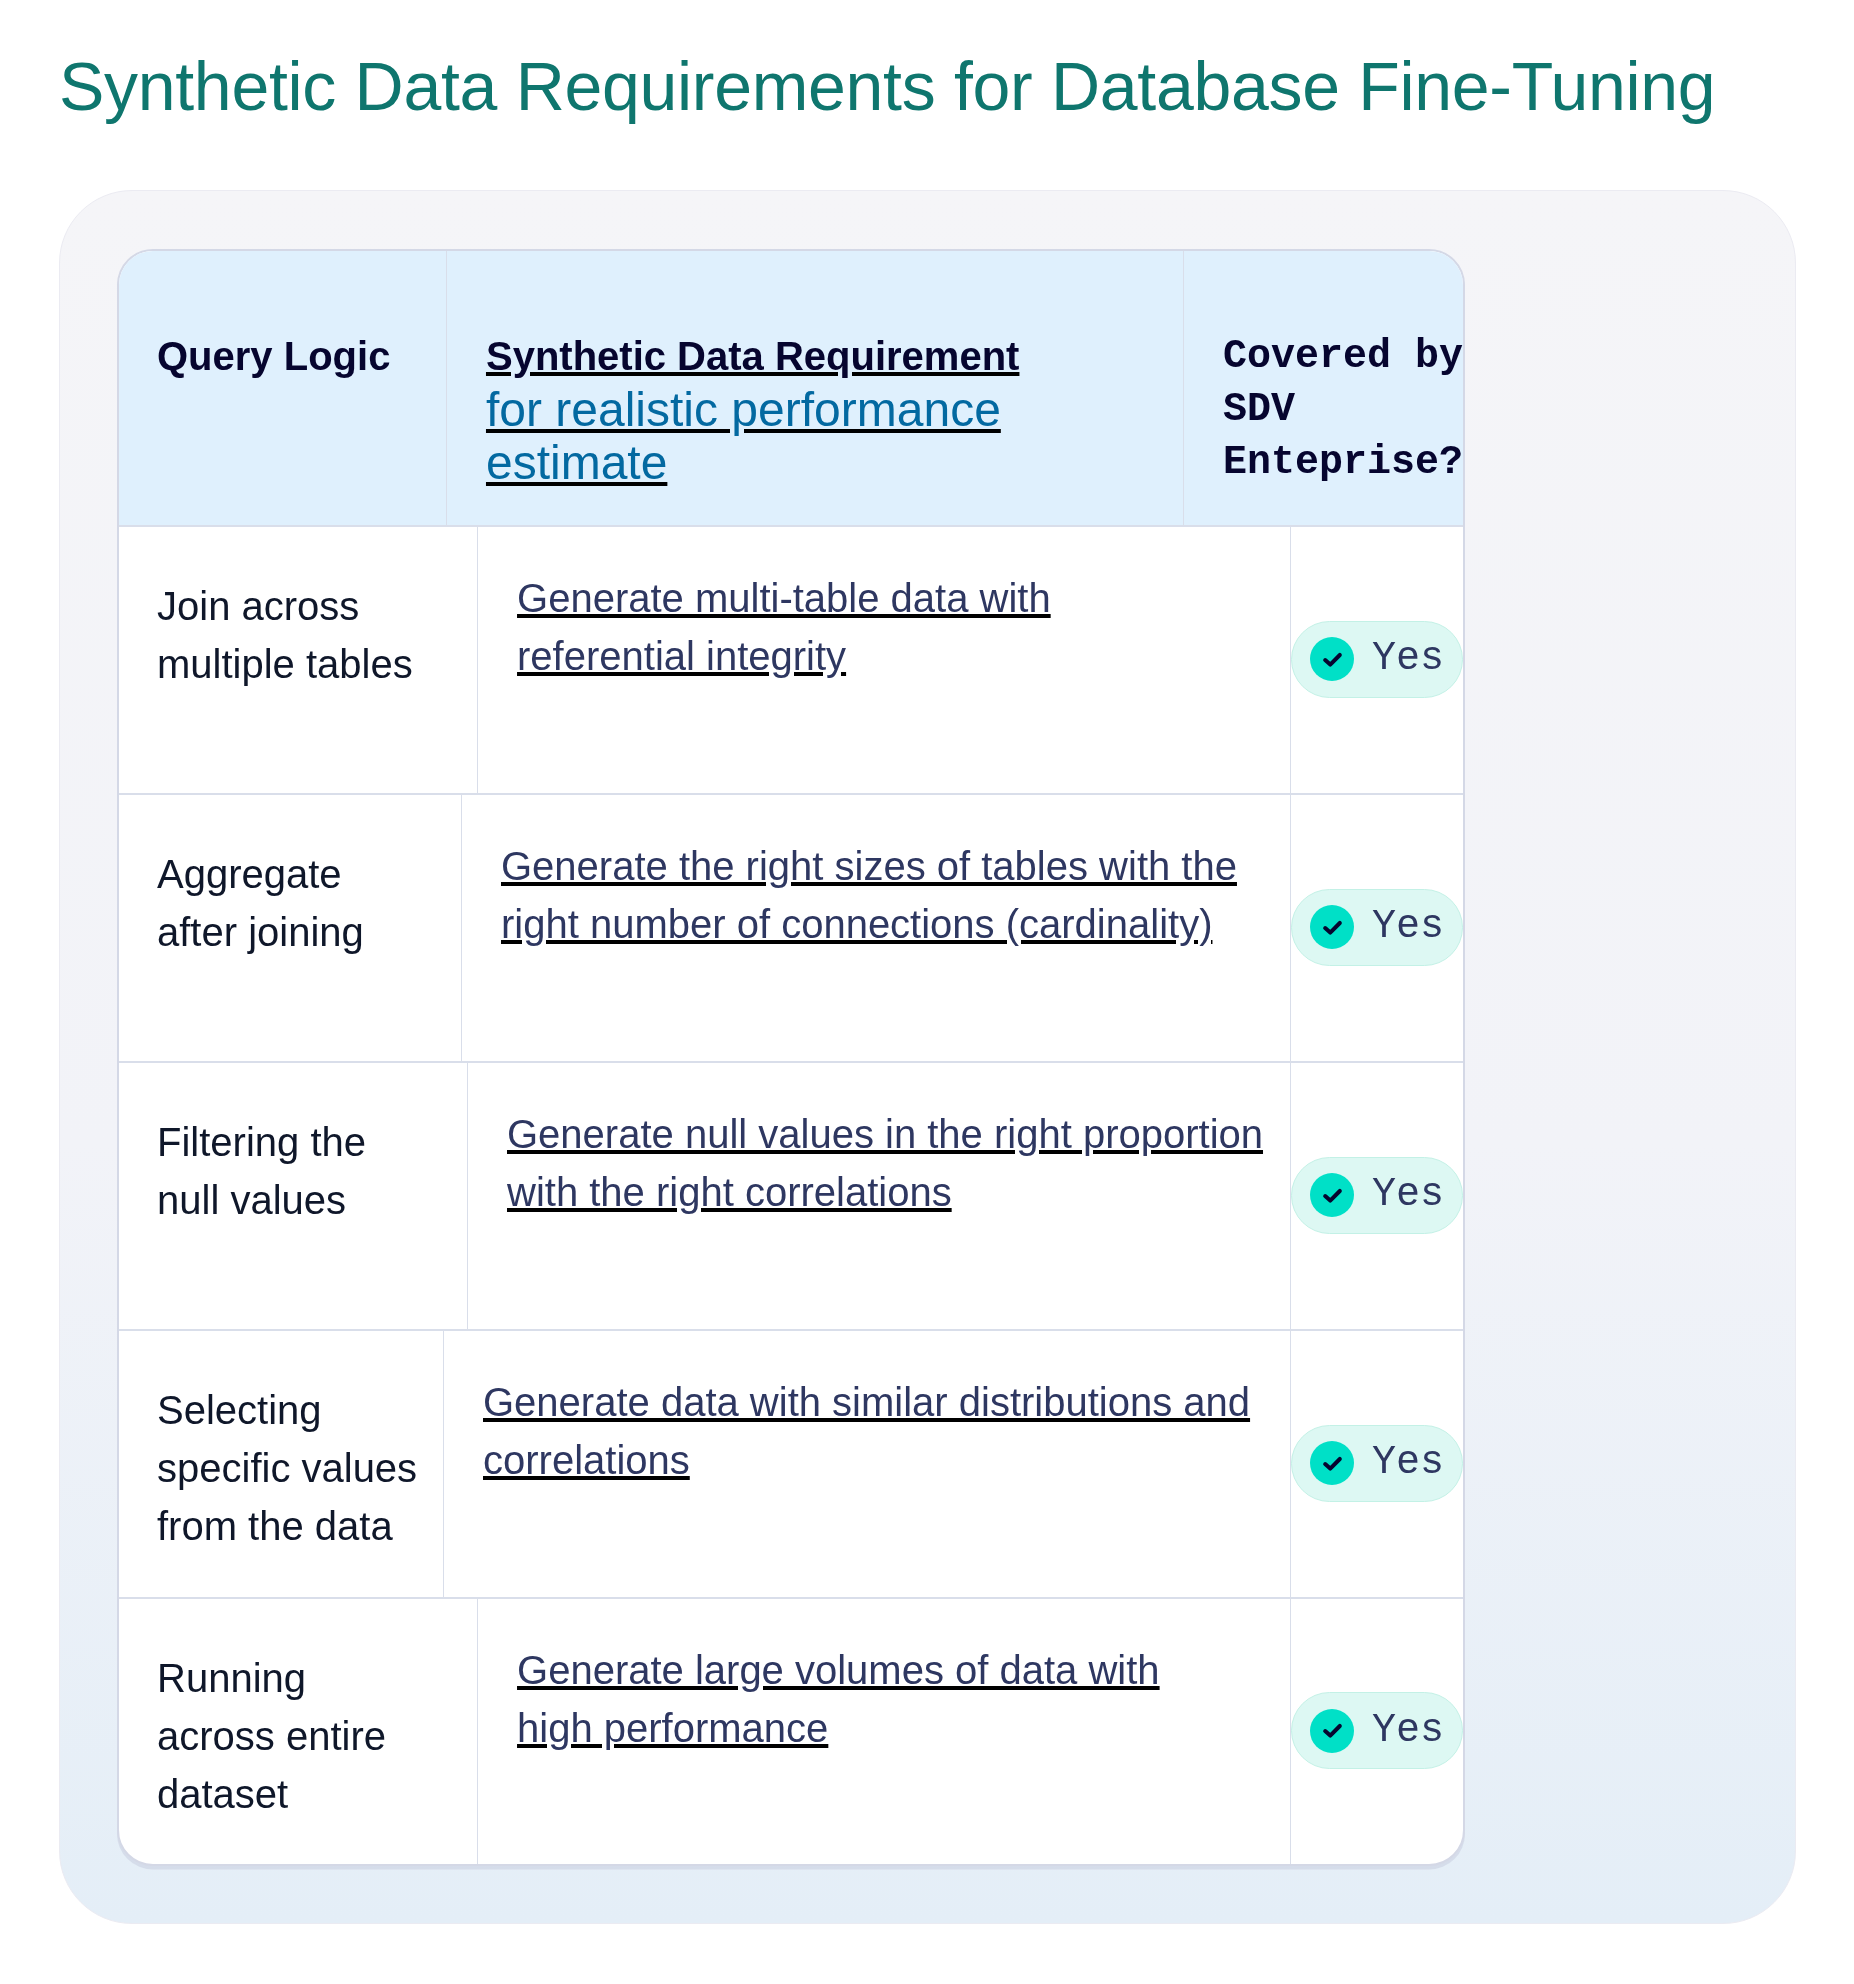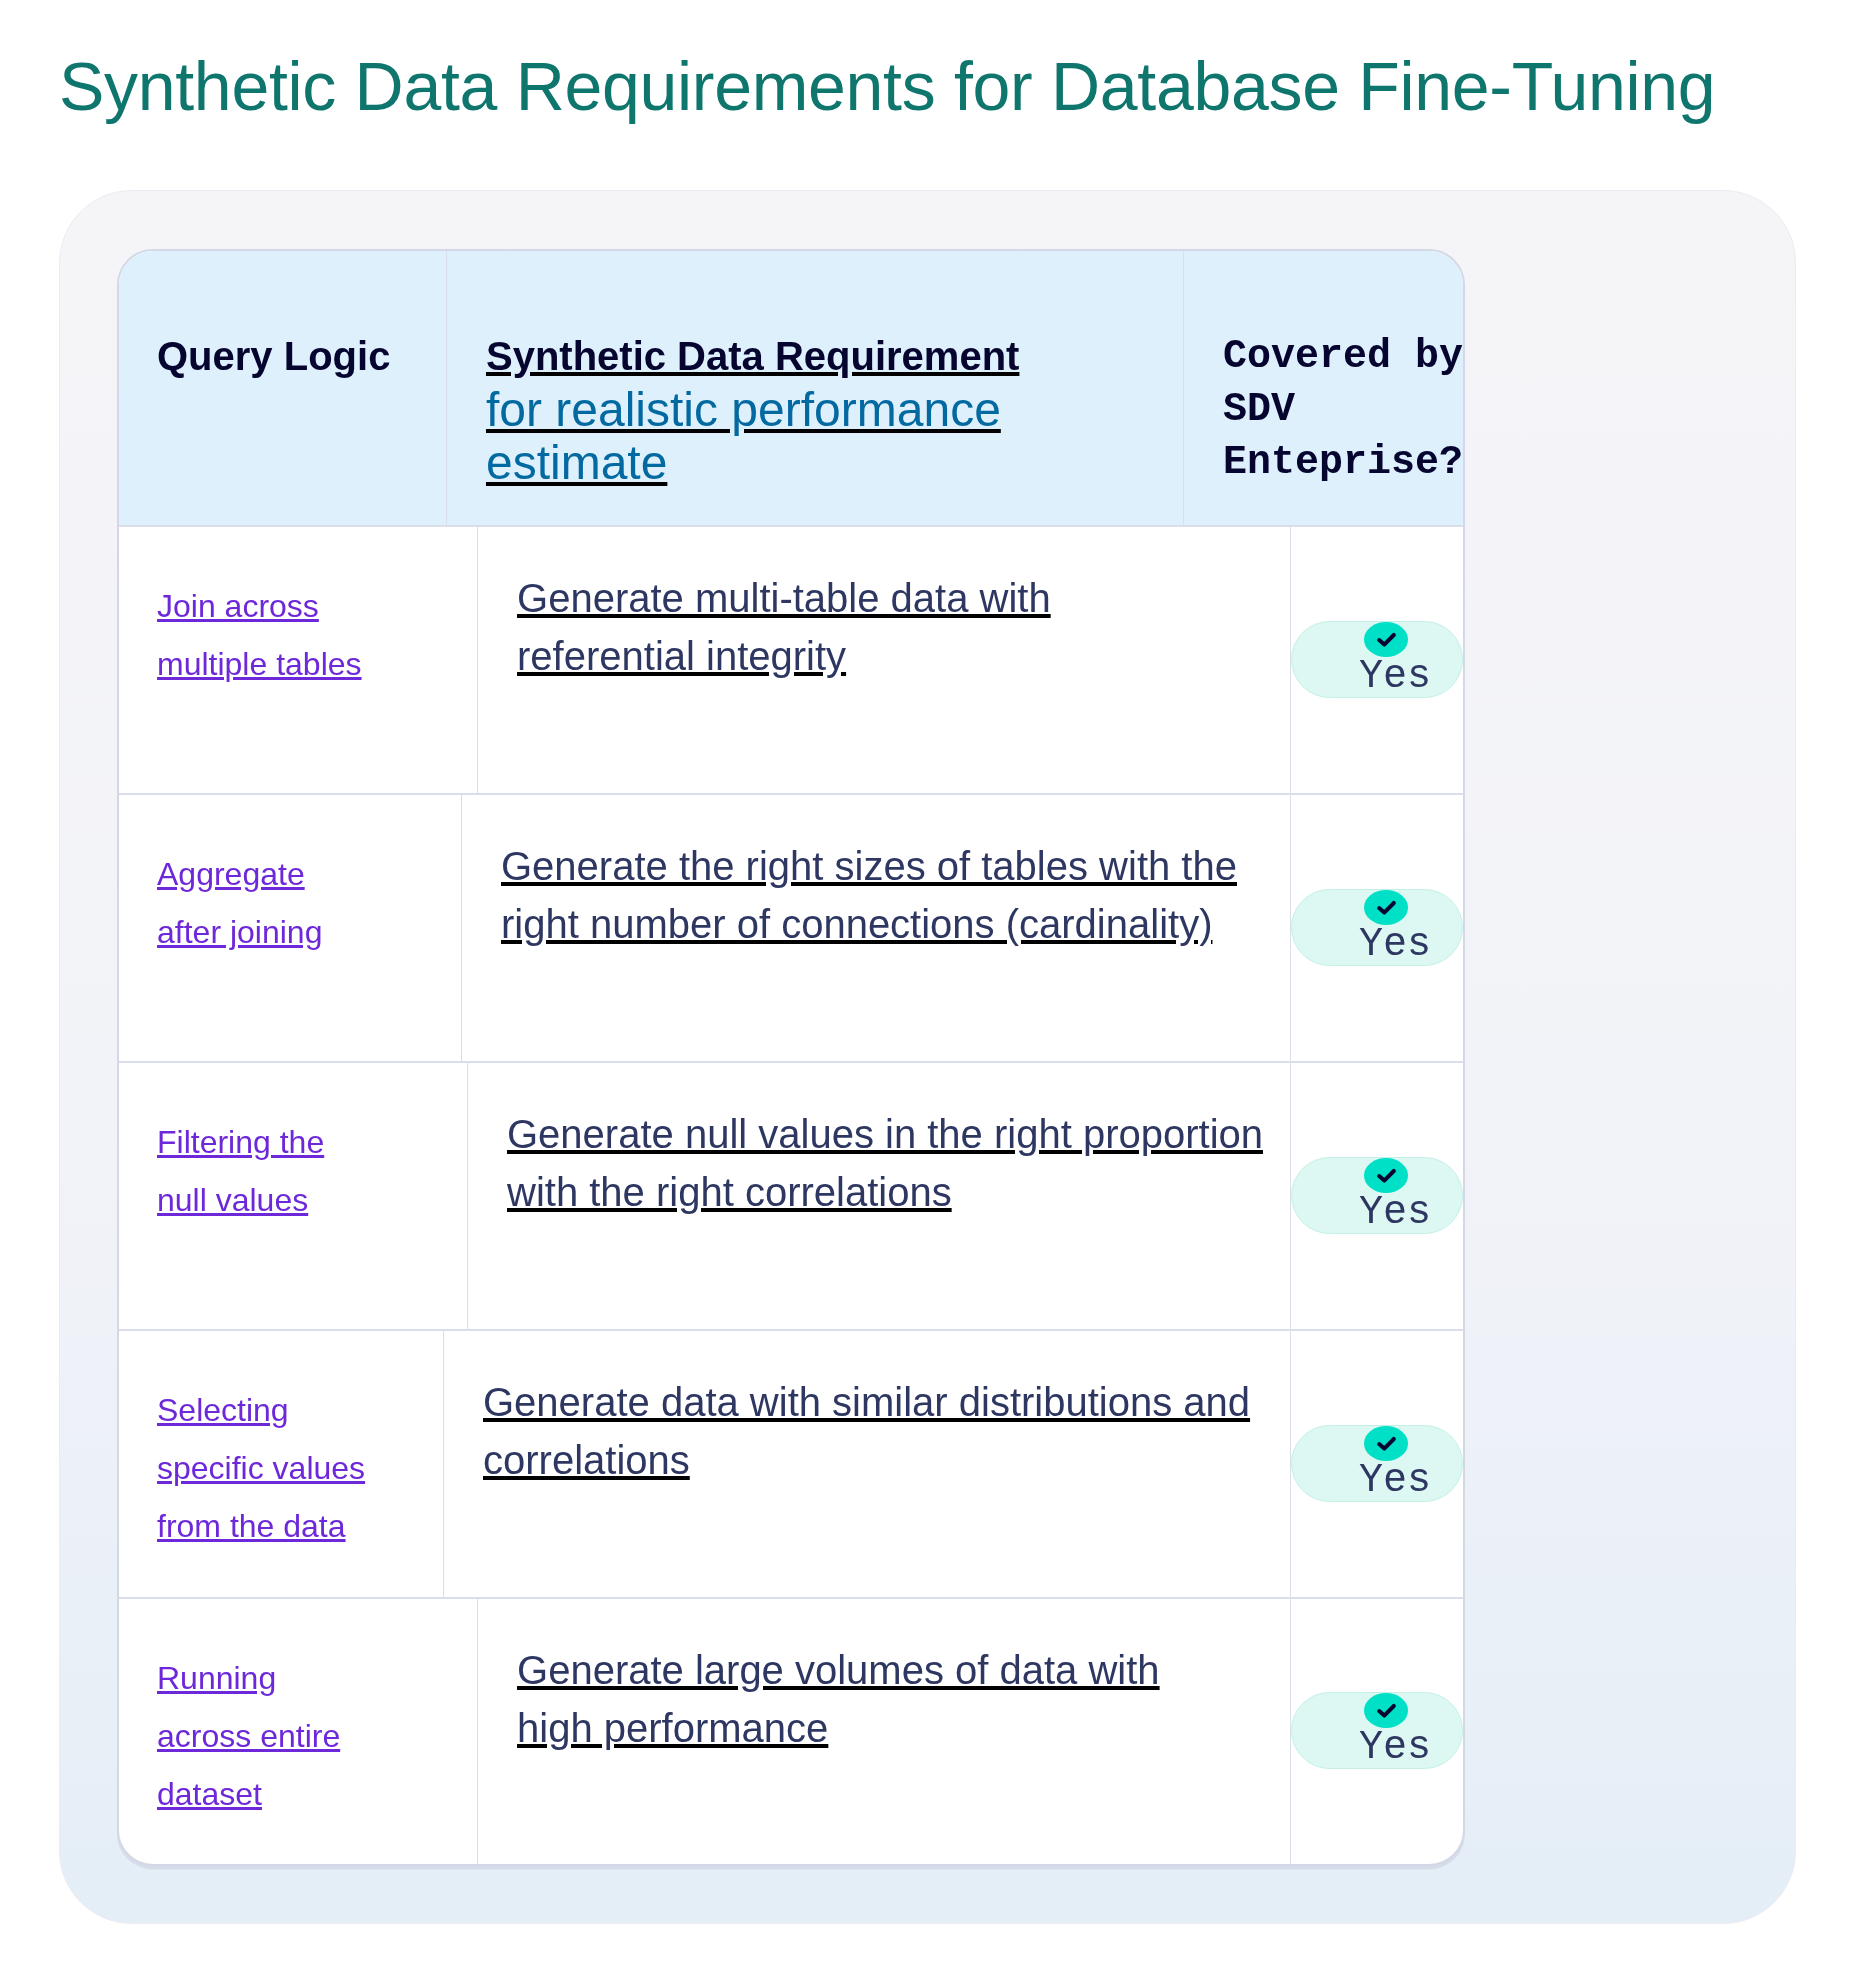--- a/index.html
+++ b/index.html
@@ -23,26 +23,26 @@
   .cell { box-sizing:border-box; border-right:1.8px solid #d9deea; }
   .cell:last-child { border-right:none;font-family:Liberation Mono, monospace; }
   .c1 { width:374px; padding-left:38px; }
   .c2 { width:848px; padding-left:39px;text-decoration:underline; }
   .c3 { flex:1; padding-left:39px; }
   .head .cell { padding-top:79px; }
   .h-label { font-size:40px; font-weight:700; color:#06052f; line-height:53px; }
   .h-sub { font-size:48px; font-weight:400; color:#0369a1; line-height:53px; }
   .body-row .c1 { padding-top:50px; }
   .body-row .c2 { padding-top:42px; padding-right:24px; }
-  .t-logic { font-size:32px; color:#6d28d9; line-height:58px; white-space:pre-line;text-decoration:underline; }
+  .t-logic { font-size:40px; color:#0f172a; line-height:58px; white-space:pre-line; }
   .t-req { font-size:40px; color:#2e3761; line-height:58px; }
   .body-row .c3 { display:flex; align-items:center; justify-content:center; padding-left:0; }
   .pill { display:flex; align-items:center; height:77px; width:172px; box-sizing:border-box;
           border-radius:39px; background:#ddf8f3; border:1.8px solid #c3f1e6;
-          padding-left:18px; margin-top:-1.2px;flex-direction:column; }
+          padding-left:18px; margin-top:-1.2px; }
   .check { width:44px; height:44px; border-radius:50%; background:#00e0c7;
            display:flex; align-items:center; justify-content:center; }
   .check svg { width:27px; height:27px; }
   .pill-label { font-size:40px; color:#2e3761; margin-left:18px; line-height:1; }
 </style>
 </head>
 <body>
 
 <h1 class="title">Synthetic Data Requirements for Database Fine-Tuning</h1>
 

